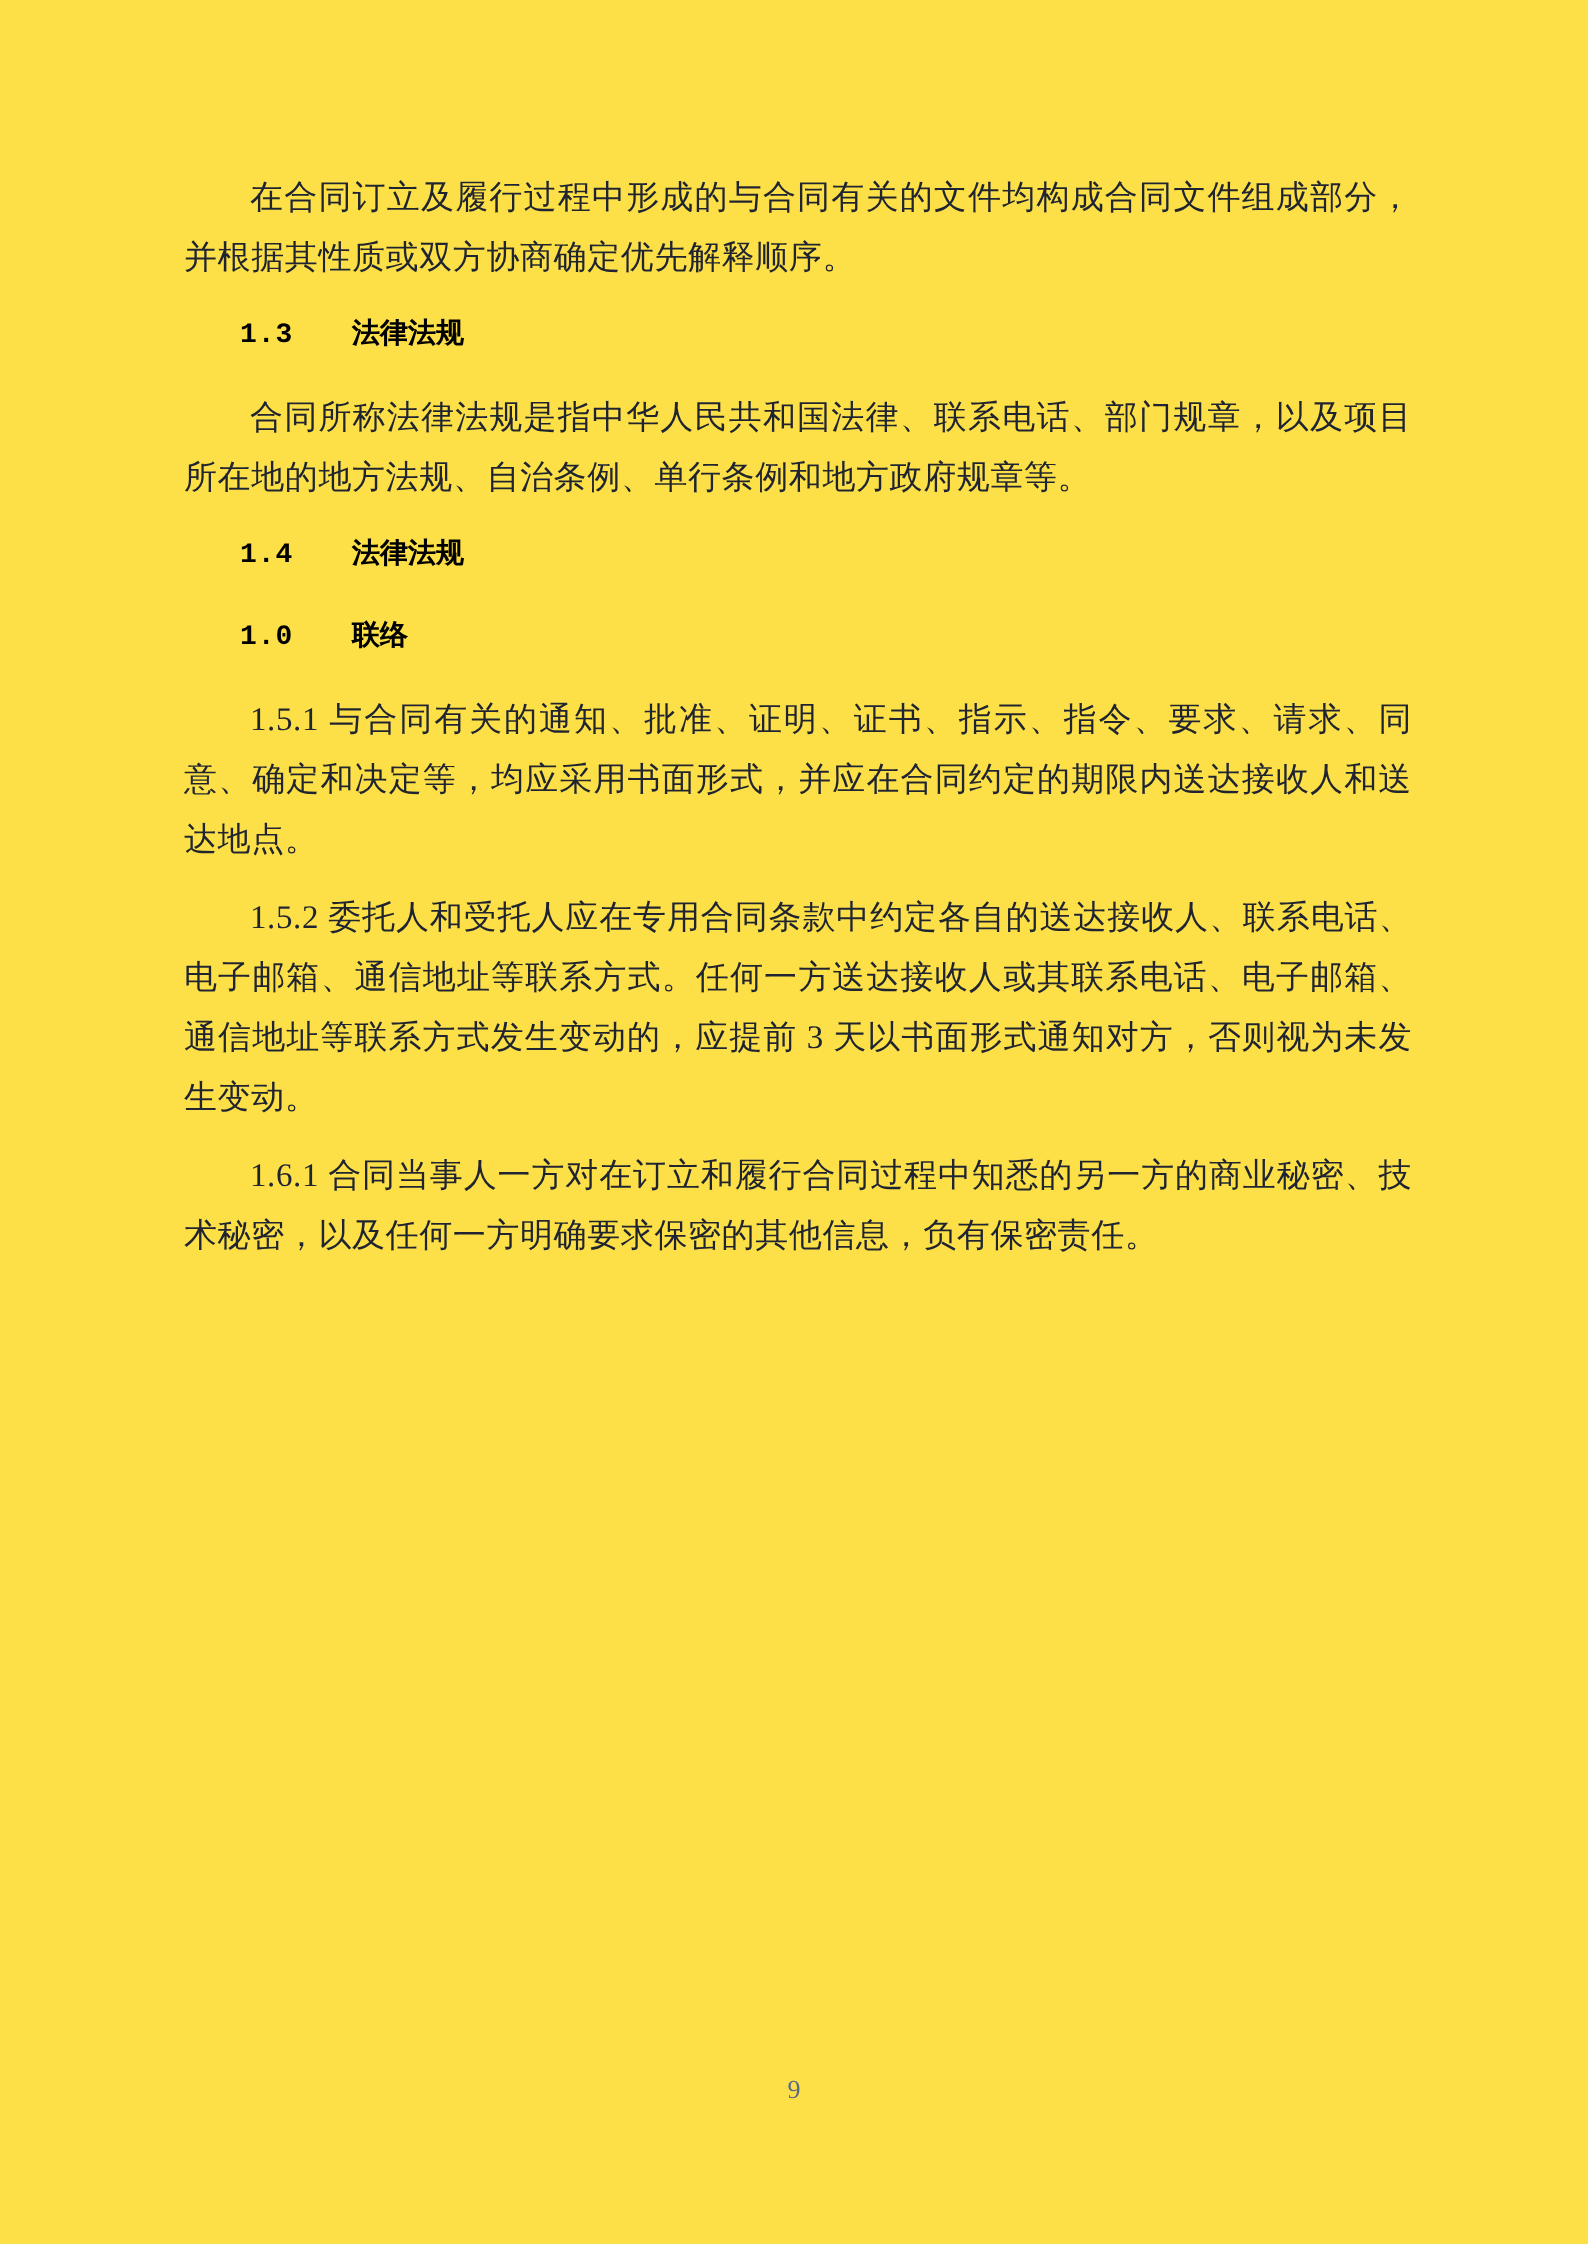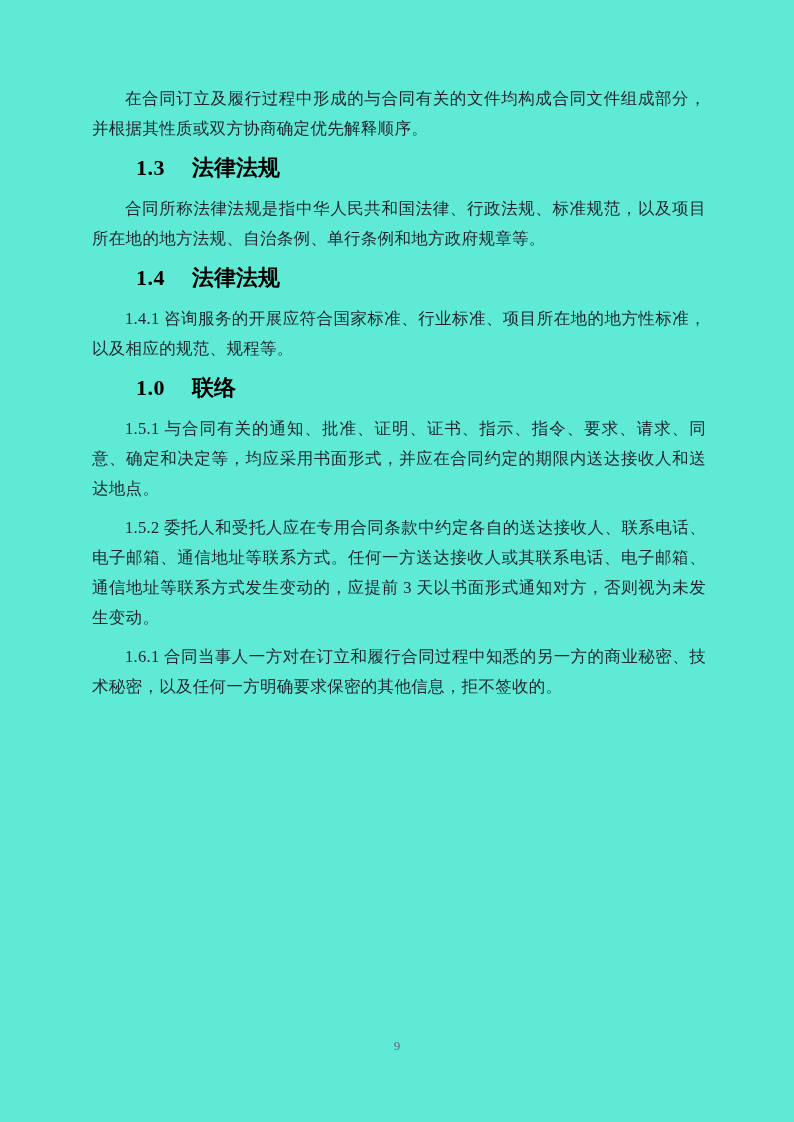--- a/index.html
+++ b/index.html
@@ -4,21 +4,21 @@
 <style>
   html, body {
     margin: 0;
     padding: 0;
     background: #ffffff;
   }
   .page {
     position: relative;
     width: 794px;
     height: 1122px;
-    background: #5eead4;
+    background: #fde047;
     overflow: hidden;
     font-family: "Liberation Serif", "DejaVu Serif", serif;
   }
   .content {
     position: absolute;
     left: 92px;
     top: 84px;
     width: 614px;
     color: #1f2430;
     font-size: 16.5px;
@@ -27,24 +27,25 @@
   .para {
     margin: 0 0 9px 0;
     text-indent: 2em;
     text-align: justify;
     text-justify: inter-ideograph;
     letter-spacing: 0.3px;
   }
   .heading {
     margin: 9px 0 11px 0;
     padding-left: 2em;
-    font-size: 22px;
+    font-size: 14px;
     font-weight: bold;
     color: #000000;
     line-height: 30px;
+    font-family: Liberation Mono, monospace;
   }
   .heading .hnum {
     display: inline-block;
     min-width: 30px;
     margin-right: 26px;
     letter-spacing: 0.5px;
   }
   .page-footer {
     position: absolute;
     left: 0;
@@ -58,24 +59,23 @@
     font-family: "Liberation Serif", "DejaVu Serif", serif;
   }
 </style>
 </head>
 <body>
 
 <div class="page">
   <main class="content">
       <p class="para">在合同订立及履行过程中形成的与合同有关的文件均构成合同文件组成部分，并根据其性质或双方协商确定优先解释顺序。</p>
       <h2 class="heading"><span class="hnum">1.3</span><span class="htitle">法律法规</span></h2>
-      <p class="para">合同所称法律法规是指中华人民共和国法律、行政法规、标准规范，以及项目所在地的地方法规、自治条例、单行条例和地方政府规章等。</p>
+      <p class="para">合同所称法律法规是指中华人民共和国法律、联系电话、部门规章，以及项目所在地的地方法规、自治条例、单行条例和地方政府规章等。</p>
       <h2 class="heading"><span class="hnum">1.4</span><span class="htitle">法律法规</span></h2>
-      <p class="para">1.4.1 咨询服务的开展应符合国家标准、行业标准、项目所在地的地方性标准，以及相应的规范、规程等。</p>
       <h2 class="heading"><span class="hnum">1.0</span><span class="htitle">联络</span></h2>
       <p class="para">1.5.1 与合同有关的通知、批准、证明、证书、指示、指令、要求、请求、同意、确定和决定等，均应采用书面形式，并应在合同约定的期限内送达接收人和送达地点。</p>
       <p class="para">1.5.2 委托人和受托人应在专用合同条款中约定各自的送达接收人、联系电话、电子邮箱、通信地址等联系方式。任何一方送达接收人或其联系电话、电子邮箱、通信地址等联系方式发生变动的，应提前 3 天以书面形式通知对方，否则视为未发生变动。</p>
-      <p class="para">1.6.1 合同当事人一方对在订立和履行合同过程中知悉的另一方的商业秘密、技术秘密，以及任何一方明确要求保密的其他信息，拒不签收的。</p>
+      <p class="para">1.6.1 合同当事人一方对在订立和履行合同过程中知悉的另一方的商业秘密、技术秘密，以及任何一方明确要求保密的其他信息，负有保密责任。</p>
     </main>
   <footer class="page-footer">
     <span class="page-number">9</span>
   </footer>
 </div>
 
 </body></html>

